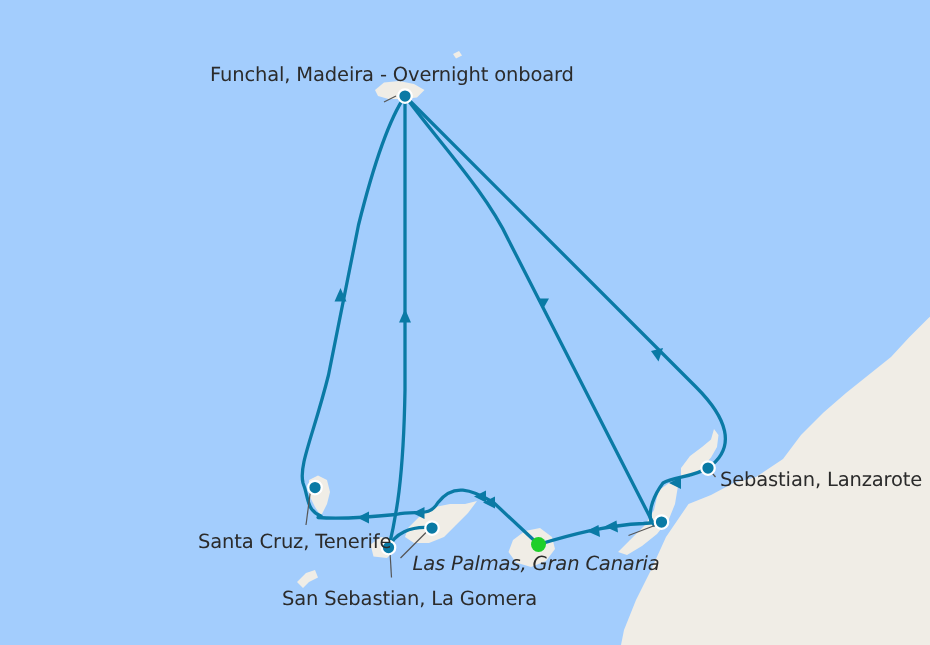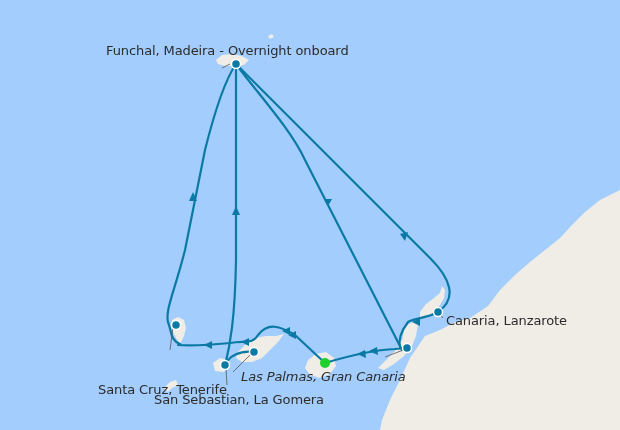--- a/index.html
+++ b/index.html
@@ -1,17 +1,17 @@
 <!DOCTYPE html>
 <html><head>
   <meta charset="utf-8">
   <style>
     html, body { margin: 0; padding: 0; }
     body { width: 620px; height: 430px; overflow: hidden; background: #a3cdfd; }
-    .map { position: relative; width: 574px; height: 430px; background: #a3cdfd; }
+    .map { position: relative; width: 574px; height: 430px; background: #a3cdfd; margin-left: 34px; }
     svg.layer { position: absolute; left: 0; top: 0; }
     .label {
       position: absolute;
       font-family: "DejaVu Sans", sans-serif;
       font-size: 13px;
       color: #2b2b2b;
       white-space: nowrap;
       line-height: 15px;
       letter-spacing: -0.1px;
     }
@@ -92,18 +92,18 @@
       <circle cx="438" cy="312" r="4.5" fill="#0a7aa5" stroke="#fff" stroke-width="1.5"></circle>
       <circle cx="407" cy="348" r="4.5" fill="#0a7aa5" stroke="#fff" stroke-width="1.5"></circle>
       <circle cx="176" cy="325" r="4.5" fill="#0a7aa5" stroke="#fff" stroke-width="1.5"></circle>
       <circle cx="254" cy="352" r="4.5" fill="#0a7aa5" stroke="#fff" stroke-width="1.5"></circle>
       <circle cx="225" cy="365" r="4.5" fill="#0a7aa5" stroke="#fff" stroke-width="1.5"></circle>
       <circle cx="325" cy="363" r="5" fill="#1fcf2a"></circle>
     </g>
   </svg>
 
   <div class="label" style="left:106px; top:43px;">Funchal, Madeira - Overnight onboard</div>
-  <div class="label" style="left:446px; top:313px;">Canaria, Lanzarote</div>
-  <div class="label" style="left:98px; top:382px;text-align:right;">Santa Cruz, Tenerife</div>
+  <div class="label" style="left:446px; top:313px;">Sebastian, Lanzarote</div>
+  <div class="label" style="left:98px; top:354px;text-align:right;">Santa Cruz, Tenerife</div>
   <div class="label" style="left:241px; top:369px;font-style:italic;">Las Palmas, Gran Canaria</div>
   <div class="label" style="left:154px; top:392px;">San Sebastian, La Gomera</div>
 
 </div>
 
 </body></html>

